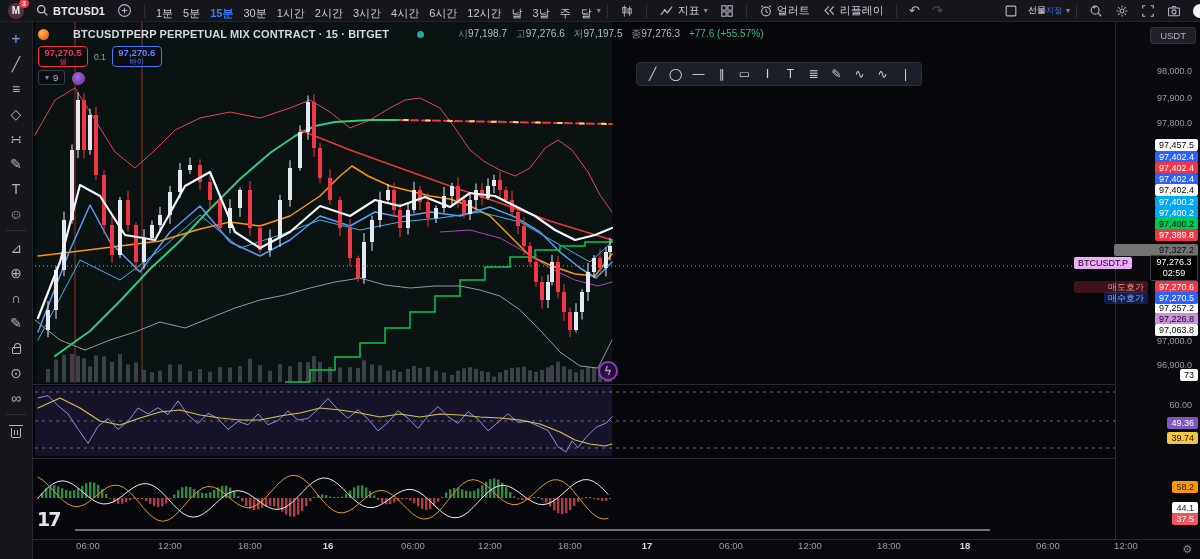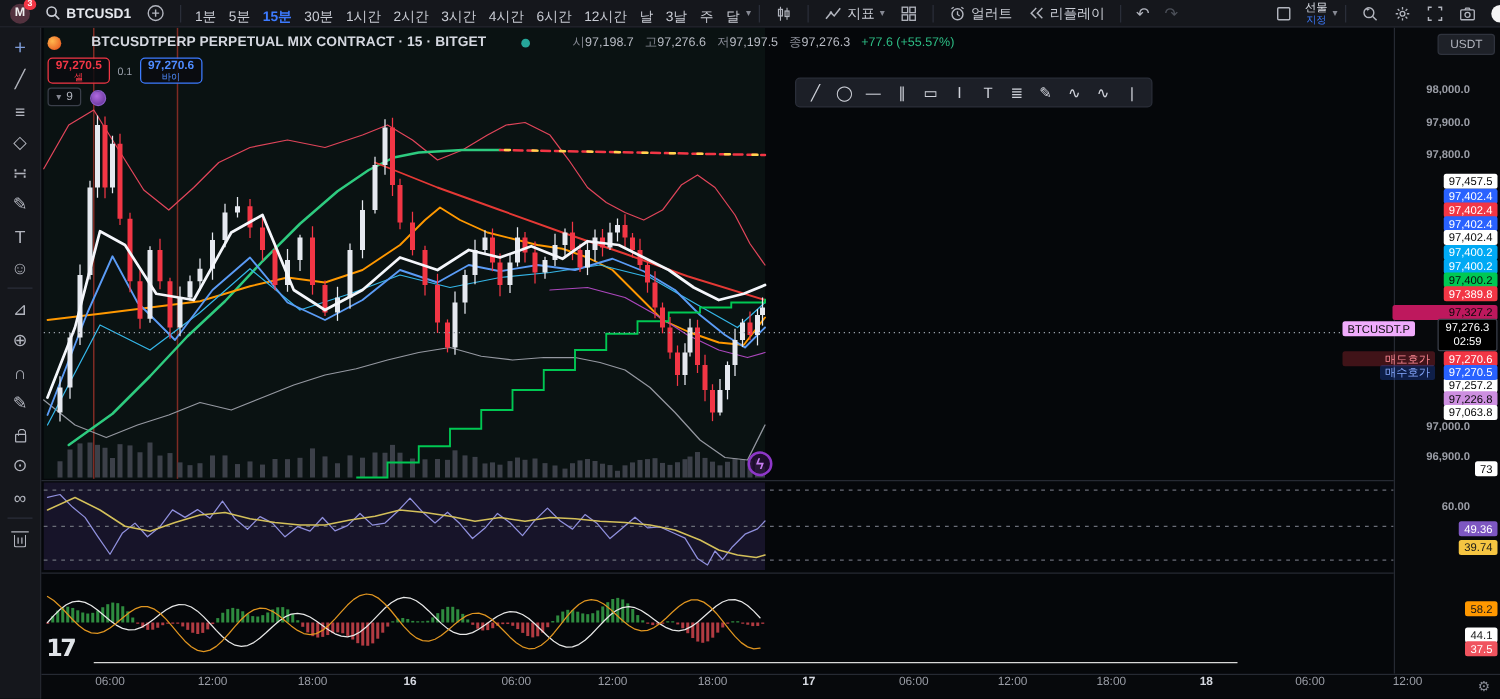--- a/index.html
+++ b/index.html
@@ -14,21 +14,21 @@
   .tb-btn svg{display:block;}
   #avatar{width:16px;height:16px;border-radius:50%;background:#53323f;color:#eee;font-size:10px;font-weight:bold;
     display:flex;align-items:center;justify-content:center;margin:0 6px 0 8px;position:relative;}
   #avatar .badge{position:absolute;top:-4px;right:-5px;background:#f23645;color:#fff;font-size:7px;
     border-radius:6px;padding:0 3px;line-height:9px;font-weight:bold;}
   #symbol-btn{font-weight:bold;color:#e6e8ee;}
   .interval{padding:0 5px;cursor:pointer;color:#c9ccd4;}
   .interval.active{color:#3d7bff;font-weight:bold;}
   .chev{font-size:8px;color:#868993;}
   #topbar-right{margin-left:auto;display:flex;align-items:center;height:100%;}
-  .futures{display:flex;flex-direction:column;line-height:9px;align-items:center;padding:0 4px;}
+  .futures{display:flex;flex-direction:row;line-height:9px;align-items:center;padding:0 4px;}
   .futures .f1{font-size:9px;color:#dfe2ea;}
   .futures .f2{font-size:8px;color:#3d7bff;}
   .white-pill{width:14px;height:14px;border-radius:50%;background:#f5f5f5;margin-left:6px;margin-right:-7px;}
   .icon{color:#b2b5be;}
   
   #lefttools{position:absolute;left:0;top:22px;width:33px;height:537px;background:#15171c;
     border-right:1px solid #23262e;z-index:30;display:flex;flex-direction:column;align-items:center;padding-top:4px;}
   .ltool{width:26px;height:25px;display:flex;align-items:center;justify-content:center;color:#b2b5be;
     font-size:14px;cursor:pointer;border-radius:3px;}
   .ldiv{width:20px;height:1px;background:#2a2e39;margin:4px 0;}
@@ -74,21 +74,21 @@
   
   #flash-badge{position:absolute;left:598px;top:361px;width:20px;height:20px;border-radius:50%;z-index:20;
     border:2px solid #8e37c9;background:rgba(35,12,52,.8);color:#c77df0;display:flex;align-items:center;
     justify-content:center;font-size:12px;font-weight:bold;cursor:pointer;}
   
   #tv-logo{position:absolute;left:37px;top:508px;z-index:18;color:#eceff4;font-weight:bold;font-size:19px;
     letter-spacing:-2px;opacity:.95;font-family:"DejaVu Sans",sans-serif;}
   
   #price-axis{position:absolute;left:1115px;top:22px;width:85px;height:517px;background:#07090c;
     border-left:1px solid #262a33;z-index:15;font-size:9px;color:#9a9da6;}
-  .ptick{position:absolute;right:24px;transform:translateY(-50%);white-space:nowrap;font-weight:bold;}
+  .ptick{position:absolute;right:8px;transform:translateY(-50%);white-space:nowrap;}
   .plabel{position:absolute;right:2px;transform:translateY(-50%);padding:1px 4px;border-radius:2px;
     font-size:9px;line-height:10px;white-space:nowrap;}
   .ptag{position:absolute;transform:translateY(-50%);padding:1px 4px;border-radius:2px;font-size:9px;line-height:10px;white-space:nowrap;}
   #cur-price-box{position:absolute;right:2px;width:48px;background:#000;border:1px solid #3a3f4a;border-radius:2px;
     color:#fff;text-align:center;font-size:9px;line-height:11px;padding:1px 2px;transform:translateY(-50%);}
   #usdt-pill{position:absolute;right:4px;top:5px;background:#1e2128;border:1px solid #2f333d;color:#b2b5be;
     font-size:9.5px;border-radius:3px;padding:2px 9px;cursor:pointer;}
   
   #time-axis{position:absolute;left:33px;top:539px;width:1167px;height:20px;background:#07090c;
     border-top:1px solid #262a33;z-index:15;font-size:9.5px;color:#9a9da6;}
@@ -714,21 +714,21 @@
     <div class="ptick" style="top: 383px;">60.00</div>
     <div class="plabel" style="top: 123px; background: rgb(255, 255, 255); color: rgb(10, 10, 10);">97,457.5</div>
     <div class="plabel" style="top: 135px; background: rgb(41, 98, 255); color: rgb(255, 255, 255);">97,402.4</div>
     <div class="plabel" style="top: 146px; background: rgb(242, 54, 69); color: rgb(255, 255, 255);">97,402.4</div>
     <div class="plabel" style="top: 157px; background: rgb(41, 98, 255); color: rgb(255, 255, 255);">97,402.4</div>
     <div class="plabel" style="top: 168px; background: rgb(255, 255, 255); color: rgb(10, 10, 10);">97,402.4</div>
     <div class="plabel" style="top: 180px; background: rgb(0, 169, 244); color: rgb(255, 255, 255);">97,400.2</div>
     <div class="plabel" style="top: 191px; background: rgb(0, 169, 244); color: rgb(255, 255, 255);">97,400.2</div>
     <div class="plabel" style="top: 202px; background: rgb(0, 200, 83); color: rgb(10, 10, 10);">97,400.2</div>
     <div class="plabel" style="top: 213px; background: rgb(242, 54, 69); color: rgb(255, 255, 255);">97,389.8</div>
-    <div class="plabel" style="top: 228px; background: #be185d; color: rgb(10, 10, 10); padding-left: 45px;">97,327.2</div>
+    <div class="plabel" style="top: 228px; background: #737373; color: rgb(10, 10, 10); padding-left: 45px;">97,327.2</div>
     <div class="plabel" style="top: 286px; background: rgb(255, 255, 255); color: rgb(10, 10, 10);">97,257.2</div>
     <div class="plabel" style="top: 297px; background: rgb(205, 143, 224); color: rgb(10, 10, 10);">97,226.8</div>
     <div class="plabel" style="top: 308px; background: rgb(255, 255, 255); color: rgb(10, 10, 10);">97,063.8</div>
     <div class="plabel" style="top: 353px; background: rgb(255, 255, 255); color: rgb(10, 10, 10);">73</div>
     <div class="ptag" style="right: 68px; top: 241px; background: #f0abfc; color: rgb(10, 10, 10);">BTCUSDT.P</div>
     <div id="cur-price-box" style="top: 246px;">
       <div>97,276.3</div>
       <div>02:59</div>
     </div>
     <div class="ptag" style="right: 52px; top: 265px; background: rgba(242, 54, 69, 0.25); color: rgb(255, 138, 149); padding-left: 34px;">매도호가</div>

